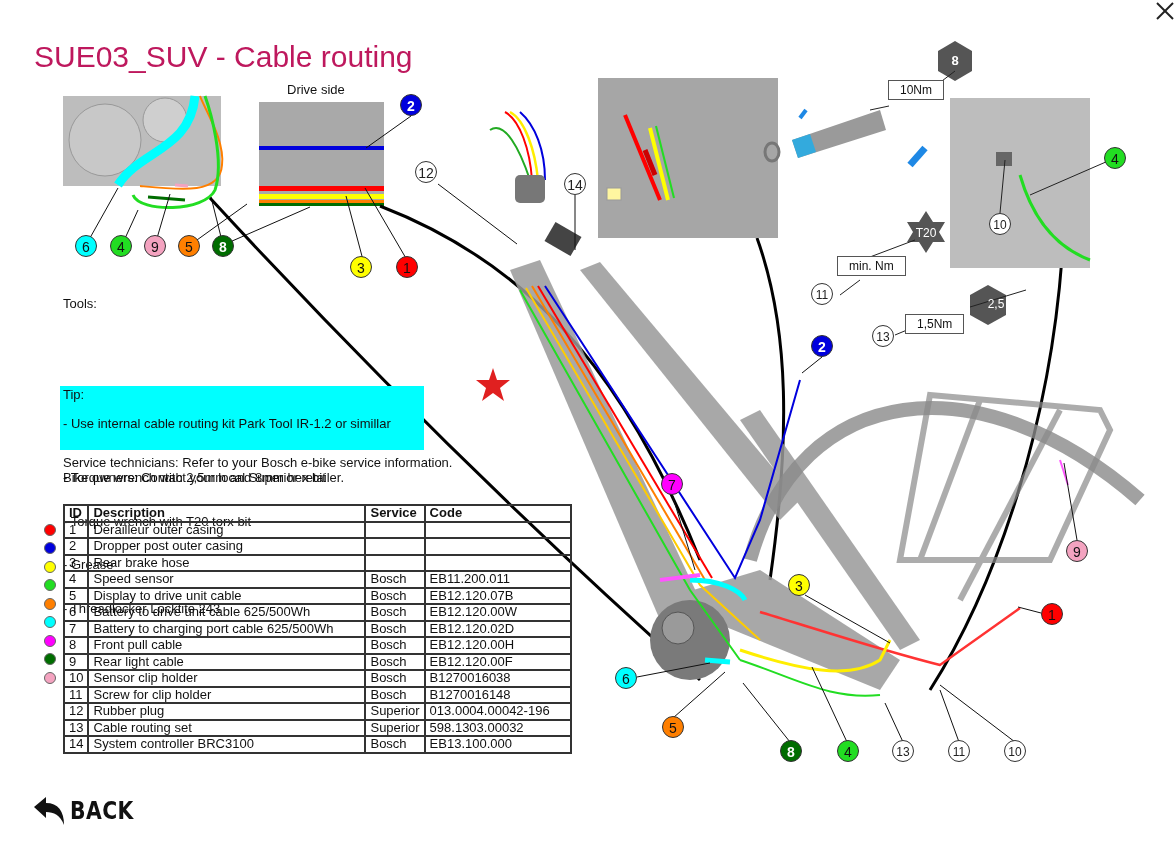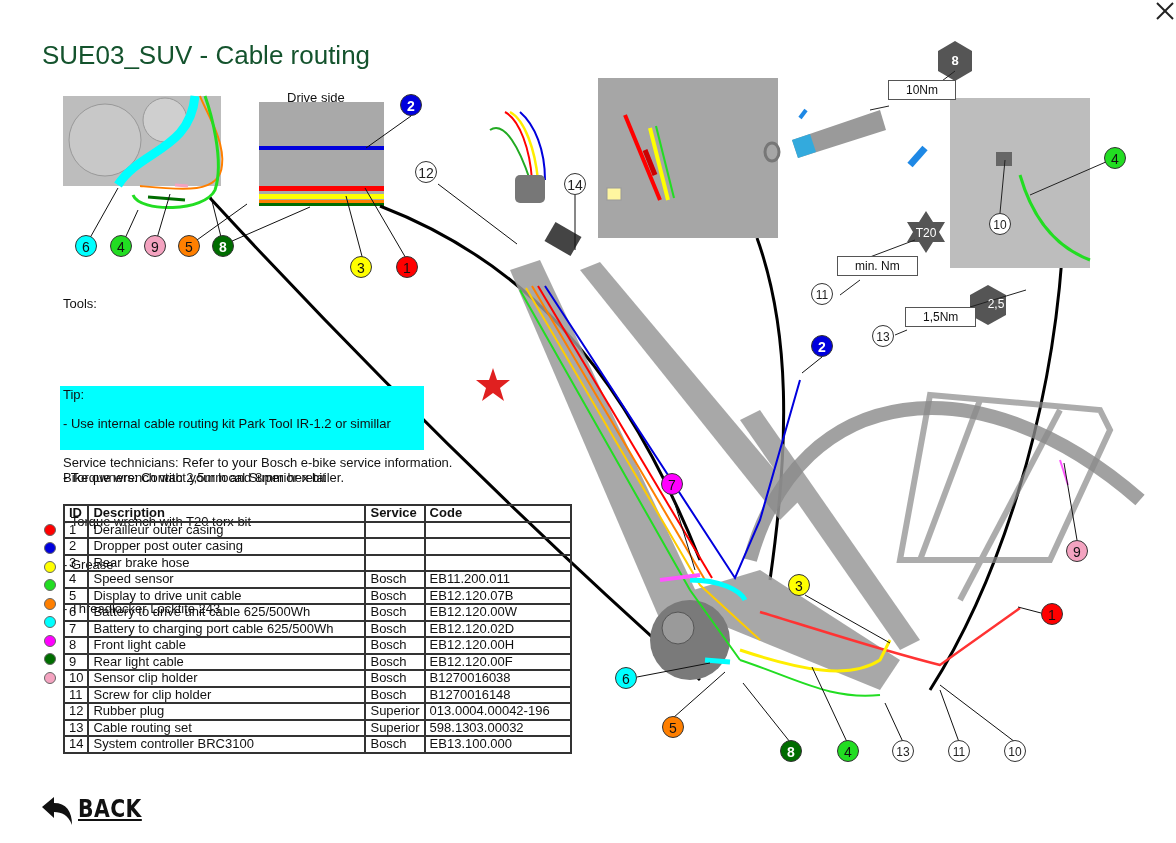--- a/index.html
+++ b/index.html
@@ -1,35 +1,35 @@
 <!DOCTYPE html>
 <html><head>
 <meta charset="utf-8">
 <style>
   html, body { margin:0; padding:0; }
   body { width:1176px; height:843px; position:relative; background:#ffffff; overflow:hidden;
          font-family:"Liberation Sans", sans-serif; color:#111; }
   .abs { position:absolute; }
   #close-btn { left:1152px; top:0px; width:24px; height:24px; cursor:pointer; }
-  #title { left:42px; top:40px; font-size:26px; color:#14532d; white-space:nowrap; }
-  #drive-label { left:287px; top:82px; font-size:13px;margin-top:8px; }
+  #title { left:34px; top:40px; font-size:30px; color:#be185d; white-space:nowrap; }
+  #drive-label { left:287px; top:82px; font-size:13px; }
   
   .callout { position:absolute; width:22px; height:22px; border-radius:50%; border:1px solid #333;
              font-size:14px; line-height:22px; text-align:center; box-sizing:border-box; }
   .callout.white { background:#fff; color:#222; }
   .tools { left:63px; top:268px; font-size:13px; line-height:14.5px; white-space:pre; }
   .tip { left:60px; top:386px; width:364px; height:64px; background:#00ffff; font-size:13px; line-height:14.5px; padding:2px 3px; box-sizing:border-box; }
   .service { left:63px; top:456px; font-size:13px; line-height:14.5px; }
   table.parts { position:absolute; left:63px; top:504px; border-collapse:collapse; font-size:13px; }
   table.parts th, table.parts td { border:2px solid #333; padding:0 4px; height:14.5px; line-height:14.5px; text-align:left; white-space:nowrap; }
   table.parts th { font-weight:bold; }
   .dot { position:absolute; left:44px; width:12px; height:12px; border-radius:50%; border:1px solid #666; box-sizing:border-box; }
-  #back { left:40px; top:795px; display:flex; cursor:pointer;text-decoration:underline; }
+  #back { left:32px; top:795px; display:flex; align-items:center; cursor:pointer; }
   #back .lbl { font-size:24px; font-weight:bold; letter-spacing:0.5px; margin-left:4px; font-family:"DejaVu Sans", sans-serif; transform:scaleX(0.85); transform-origin:left; }
-  .box-label { position:absolute; background:#fff; border:1px solid #555; font-size:12px; padding:2px 17px; white-space:nowrap; }
+  .box-label { position:absolute; background:#fff; border:1px solid #555; font-size:12px; padding:2px 11px; white-space:nowrap; }
   .hexbadge { position:absolute; color:#fff; font-size:11px; text-align:center; }
 </style>
 </head>
 <body>
 
 <div id="close-btn" class="abs">
   <svg width="24" height="24">
     <line x1="5" y1="3" x2="21" y2="19" stroke="#222" stroke-width="2"></line>
     <line x1="21" y1="3" x2="5" y2="19" stroke="#222" stroke-width="2"></line>
   </svg>
@@ -198,21 +198,21 @@
 <div class="callout" style="left:1104px;top:147px;background:#22dd22">4</div>
 <div class="callout white" style="left:989px;top:213px;font-size:12px">10</div>
 <div class="callout white" style="left:811px;top:283px;font-size:12px">11</div>
 <div class="callout white" style="left:872px;top:325px;font-size:12px">13</div>
 
 <div class="hexbadge" style="left:938px;top:53px;width:34px;font-weight:bold;font-size:13px">8</div>
 <div class="box-label" style="left:888px;top:80px">10Nm</div>
 <div class="hexbadge" style="left:907px;top:226px;width:38px;font-size:12px">T20</div>
 <div class="box-label" style="left:837px;top:256px">min. Nm</div>
 <div class="hexbadge" style="left:970px;top:297px;width:52px;font-size:12px">2,5</div>
-<div class="box-label" style="left:905px;top:307px">1,5Nm</div>
+<div class="box-label" style="left:905px;top:314px">1,5Nm</div>
 
 <div class="abs tools">
   <div>Tools:</div>
   <div>&nbsp;</div>
   <div>- 2,5mm and 8mm hex wrench</div>
   <div>- T20 torx wrench</div>
   <div>- Torque wrench with 2,5mm and 8mm hex bit</div>
   <div>- Torque wrench with T20 torx bit</div>
   <div>- Grease</div>
   <div>- Threadlocker Locktite 243</div>
@@ -286,21 +286,21 @@
         <td>EB12.120.00W</td>
       </tr>
       <tr>
         <td>7</td>
         <td>Battery to charging port cable 625/500Wh</td>
         <td>Bosch</td>
         <td>EB12.120.02D</td>
       </tr>
       <tr>
         <td>8</td>
-        <td>Front light cable</td>
+        <td>Front pull cable</td>
         <td>Bosch</td>
         <td>EB12.120.00H</td>
       </tr>
       <tr>
         <td>9</td>
         <td>Rear light cable</td>
         <td>Bosch</td>
         <td>EB12.120.00F</td>
       </tr>
       <tr>

